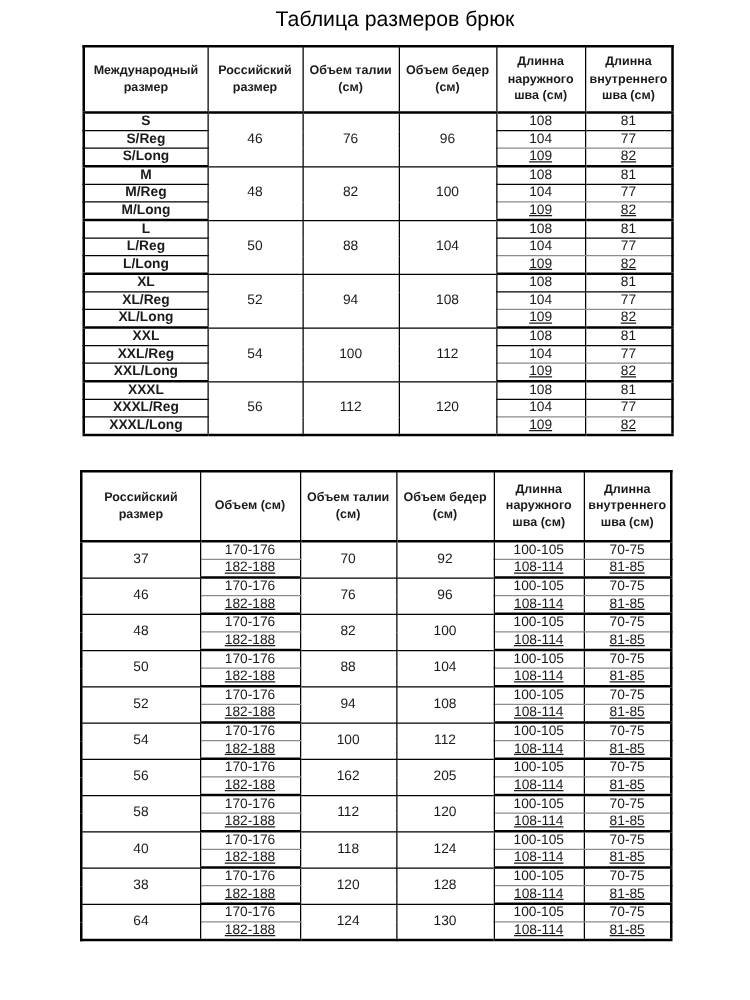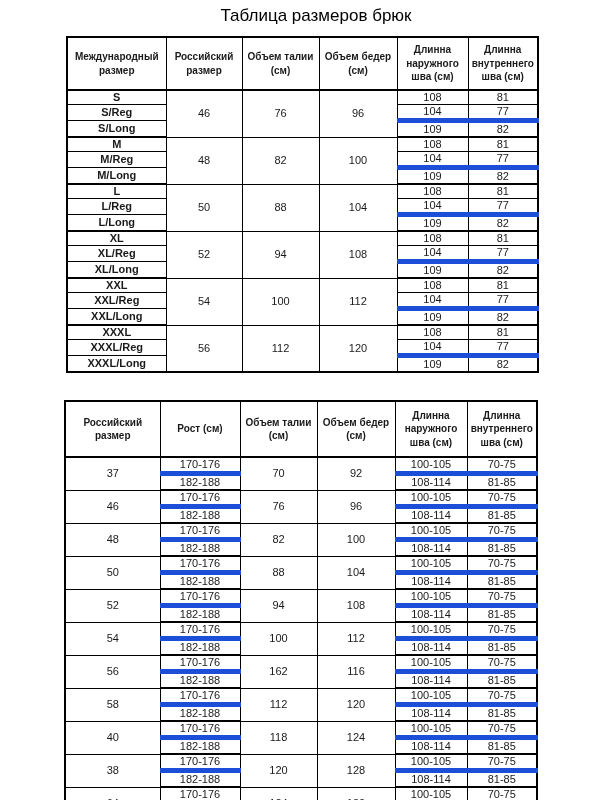--- a/index.html
+++ b/index.html
@@ -41,21 +41,21 @@
   th { border-bottom:2px solid #000; }
   td {
     font-size:11px;
     height:14px;
     line-height:13px;
     font-weight:400;
   }
   td.b { font-weight:bold; }
   tr.ge td { border-bottom:2px solid #000;margin-left:28px; }
   td.gb { border-bottom:1px solid #8c8c8c; }
-  td.gt { border-top:5px solid #1d4ed8; }
+  td.gt { border-top:1px solid #1d4ed8;text-decoration:underline; }
 </style>
 </head>
 <body>
 
 <div class="page-title">Таблица размеров брюк</div>
 
 <table id="t1">
   <colgroup>
     <col style="width:99px">
       <col style="width:76px">
@@ -195,21 +195,21 @@
     <col style="width:95px">
       <col style="width:80px">
       <col style="width:77px">
     <col style="width:78px">
       <col style="width:72px">
       <col style="width:70px">
   </colgroup>
   <tbody>
   <tr>
     <th>Российский размер</th>
-    <th>Рост (см)</th>
+    <th>Объем (см)</th>
     <th>Объем талии (см)</th>
     <th>Объем бедер (см)</th>
     <th>Длинна наружного шва (см)</th>
     <th>Длинна внутреннего шва (см)</th>
   </tr>
 
   <tr>
     <td rowspan="2">37</td>
     <td class="gb">170-176</td>
     <td rowspan="2">70</td>
@@ -290,21 +290,21 @@
   <tr class="ge">
     <td class="gt">182-188</td>
     <td class="gt">108-114</td>
     <td class="gt">81-85</td>
   </tr>
 
   <tr>
     <td rowspan="2">56</td>
     <td class="gb">170-176</td>
     <td rowspan="2">162</td>
-    <td rowspan="2">116</td>
+    <td rowspan="2">205</td>
     <td class="gb">100-105</td>
     <td class="gb">70-75</td>
   </tr>
   <tr class="ge">
     <td class="gt">182-188</td>
     <td class="gt">108-114</td>
     <td class="gt">81-85</td>
   </tr>
 
   <tr>

